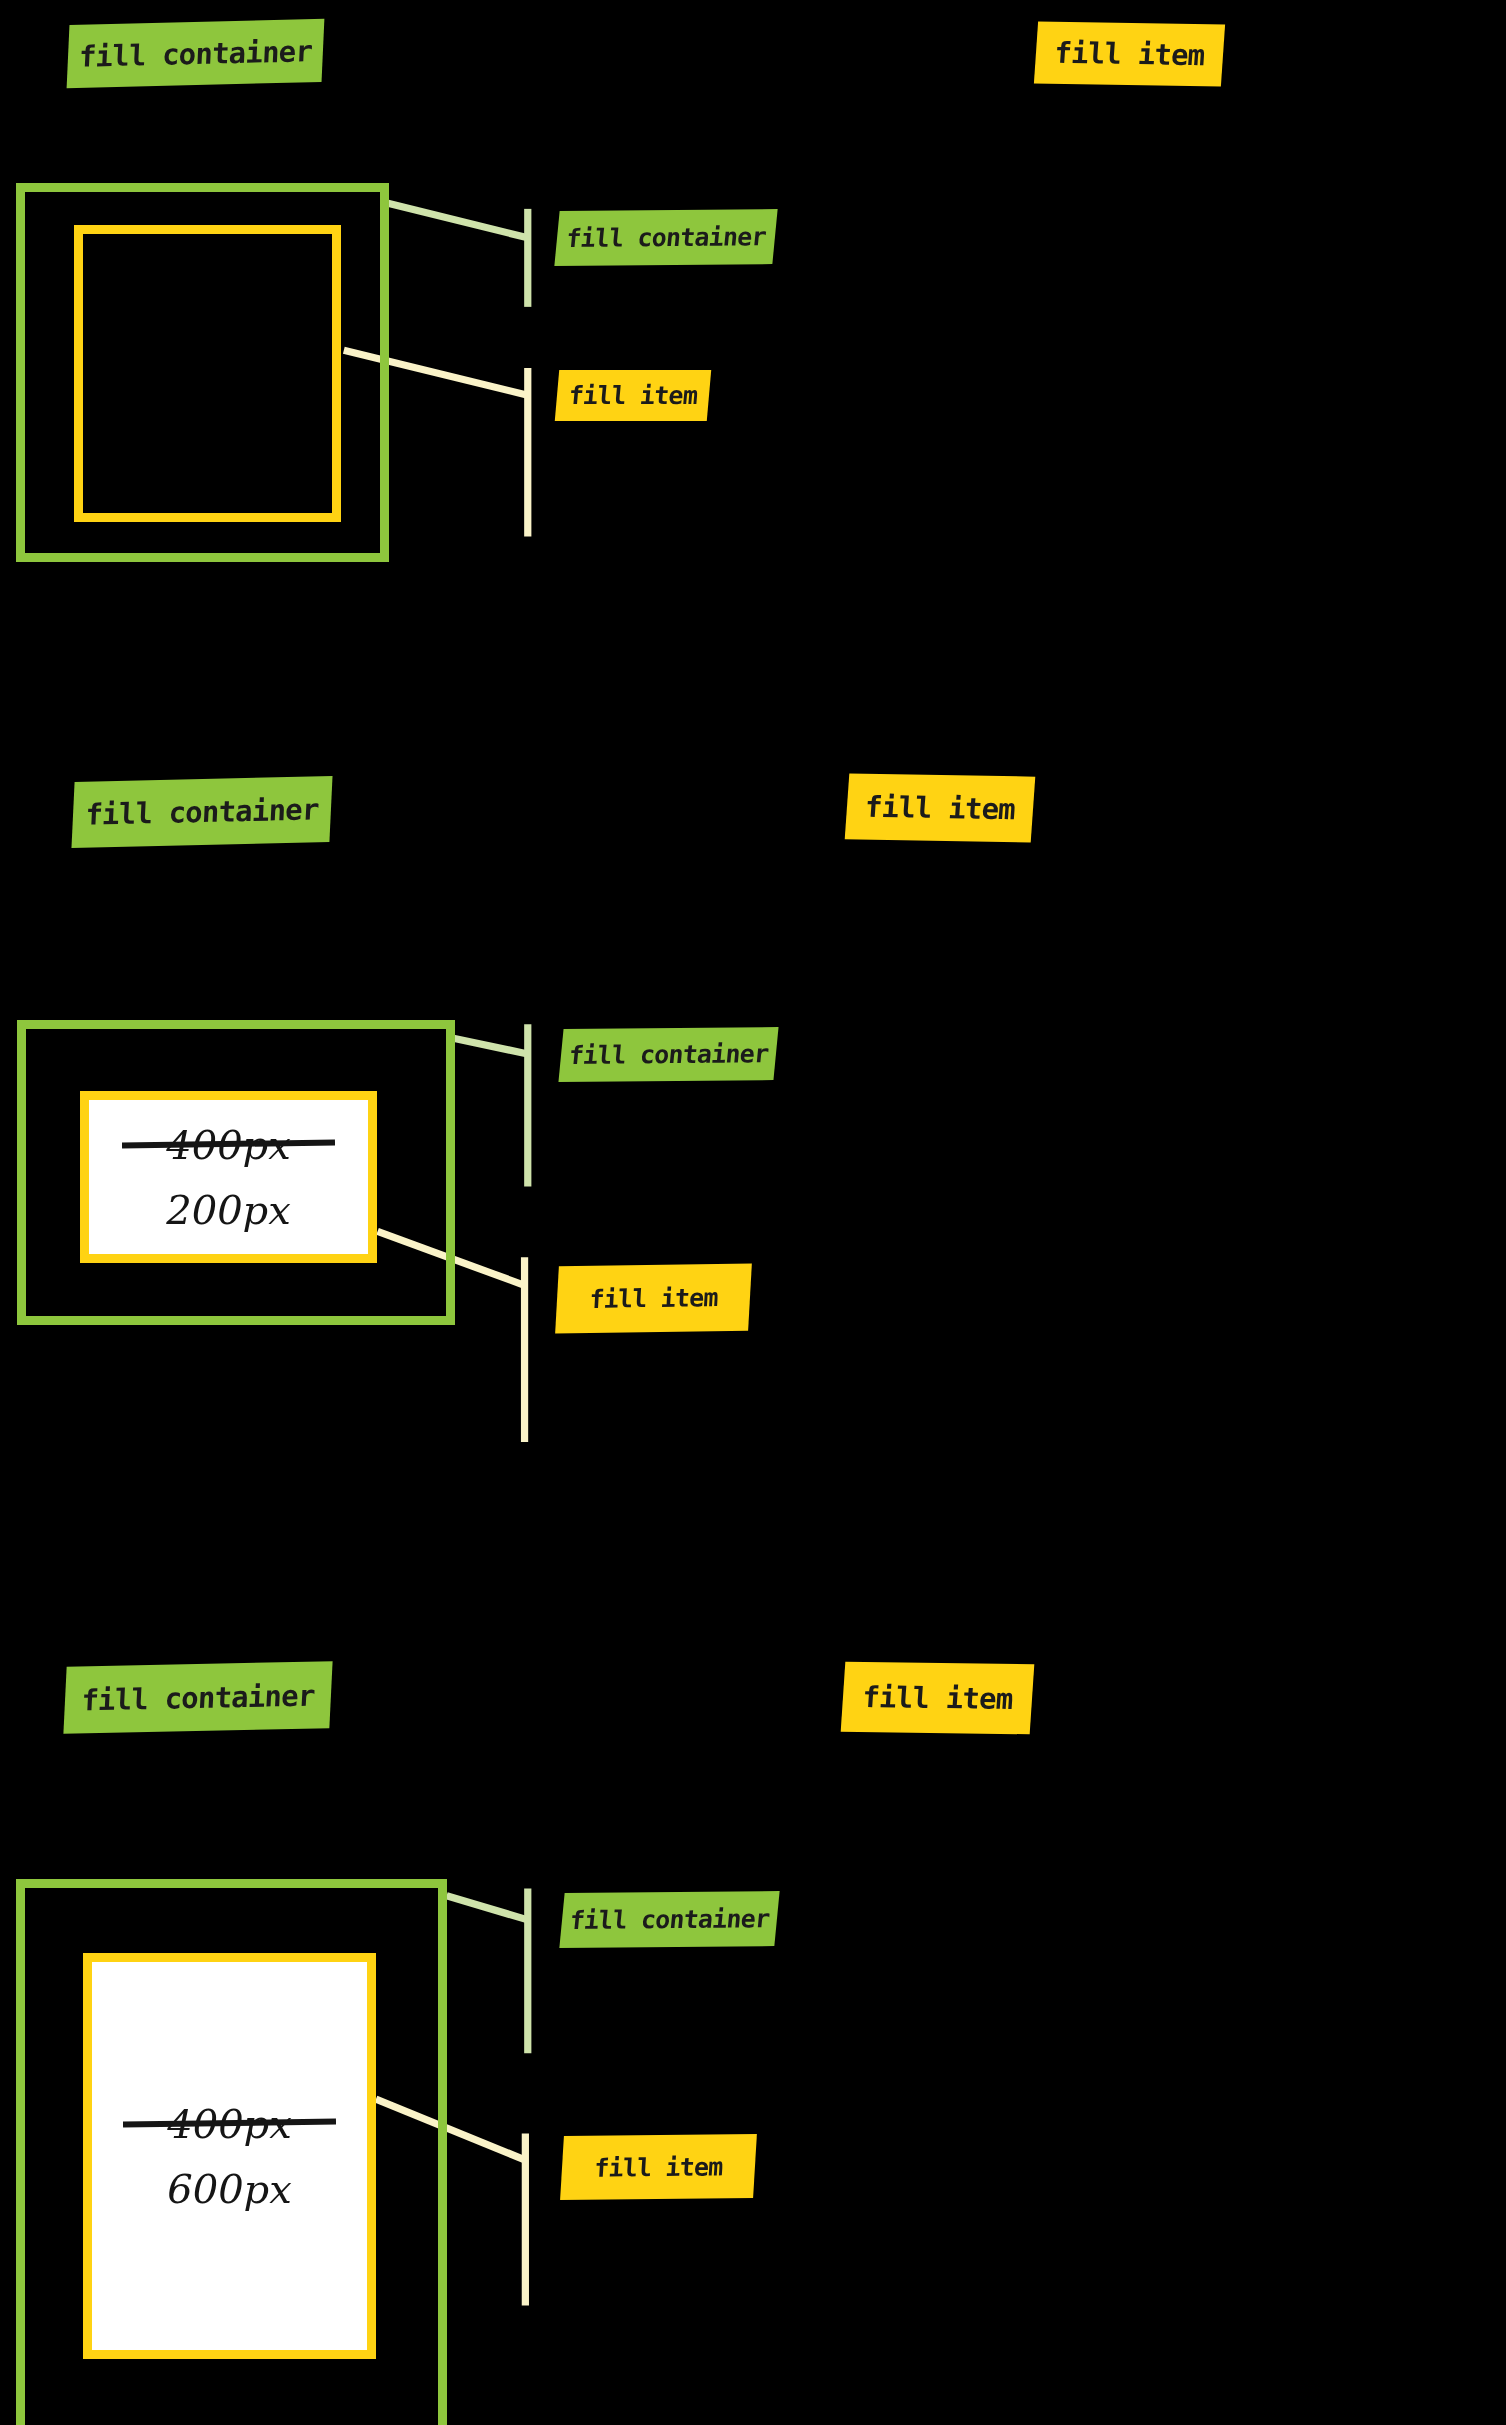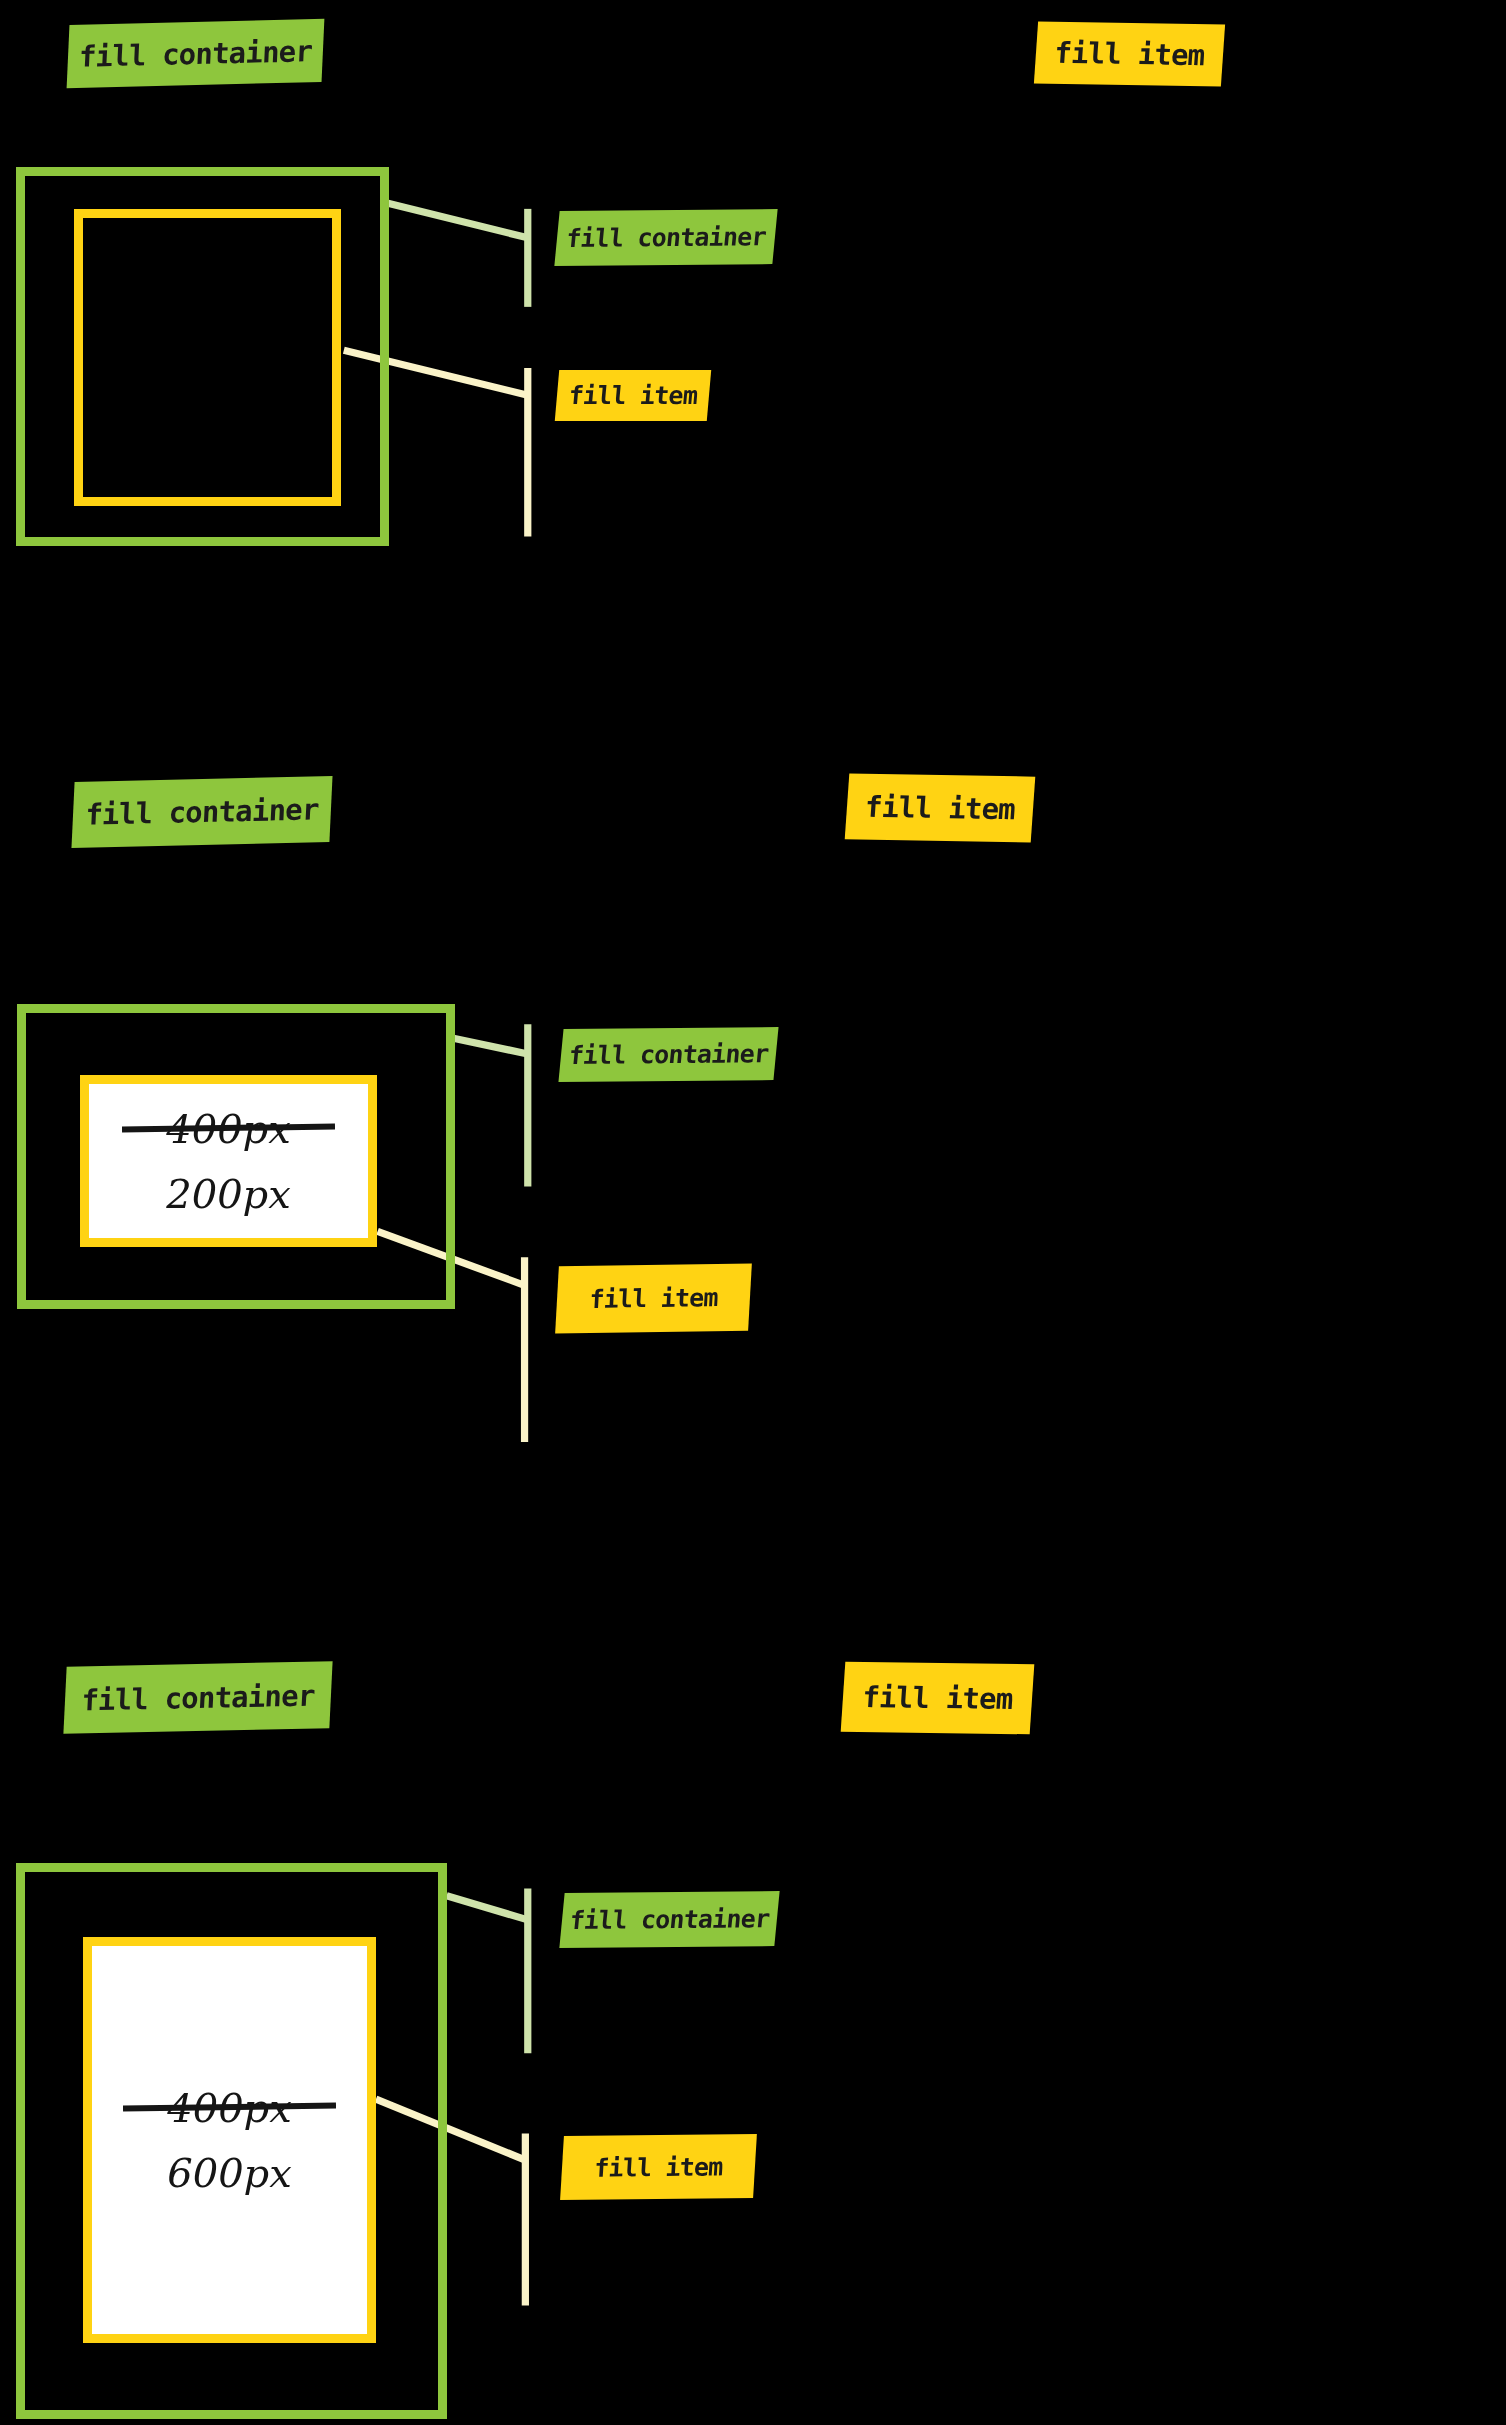--- a/index.html
+++ b/index.html
@@ -14,21 +14,21 @@
     position:absolute;display:flex;align-items:center;justify-content:center;
     font-family:"DejaVu Sans Mono",monospace;font-weight:bold;color:#1b1b1b;
     letter-spacing:-0.8px;white-space:nowrap;
   }
   .tag.green{background:#8ec63d;}
   .tag.yellow{background:#ffd313;}
   .tag.header{font-size:29px;}
   .tag.callout{font-size:25px;}
 
   
-  .box{position:absolute;box-sizing:border-box;background:transparent;}
+  .box{position:absolute;box-sizing:border-box;background:transparent;margin-top:16px;}
   .box.green{border:9.6px solid #8ec63d;}
   .box.yellow{border:9.6px solid #ffd313;}
   .box.white-fill{background:#ffffff;}
 
   .size-stack{
     position:absolute;inset:0;display:flex;flex-direction:column;
     align-items:center;justify-content:center;gap:19px;
     font-family:"DejaVu Serif",serif;font-style:italic;
     font-size:40px;color:#151515;
   }

